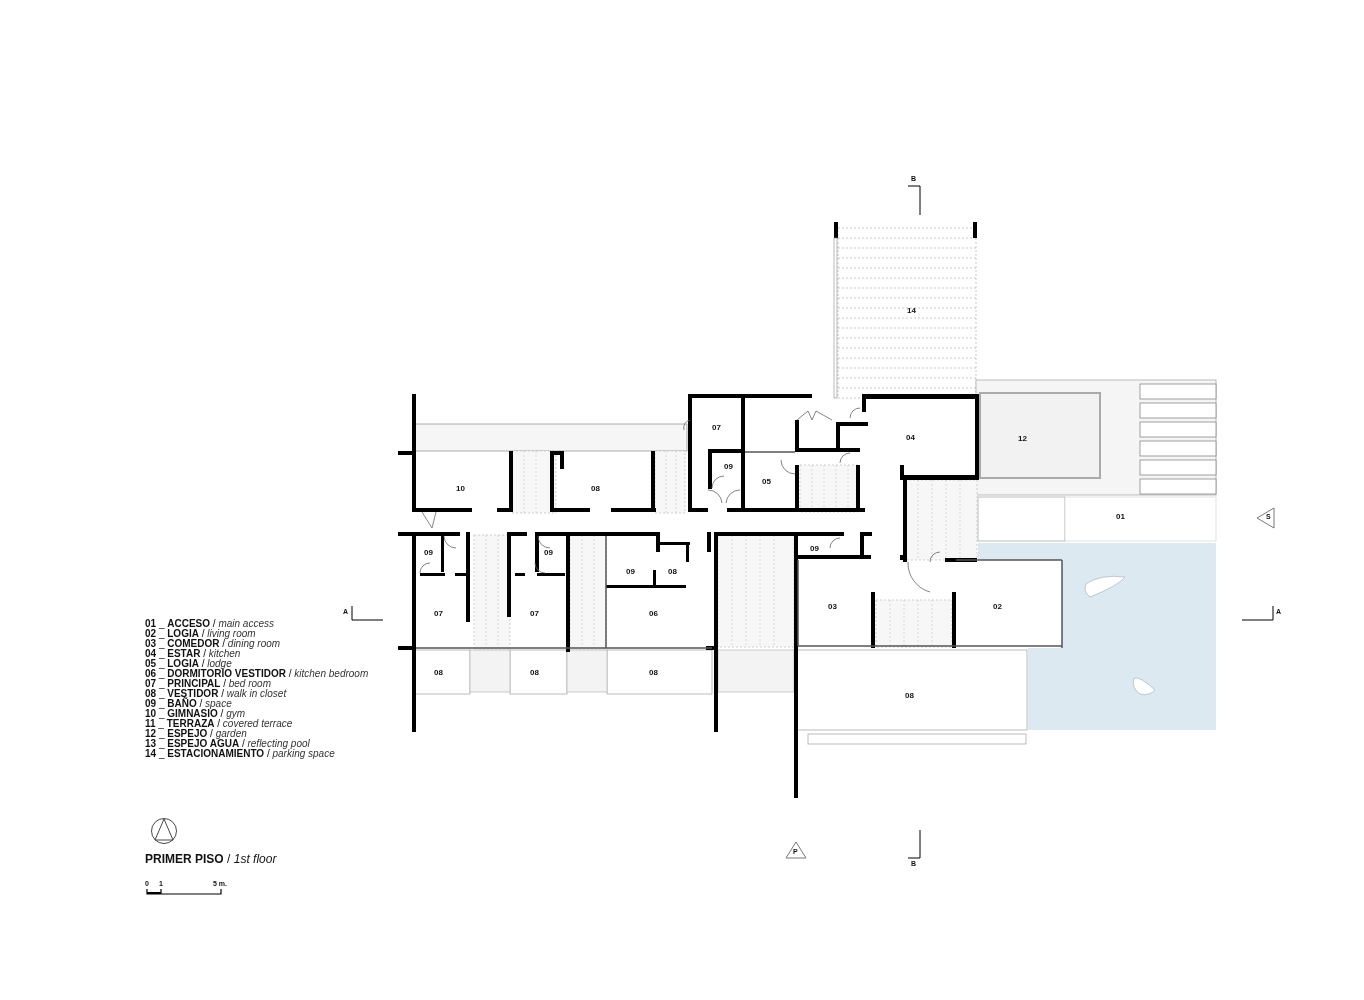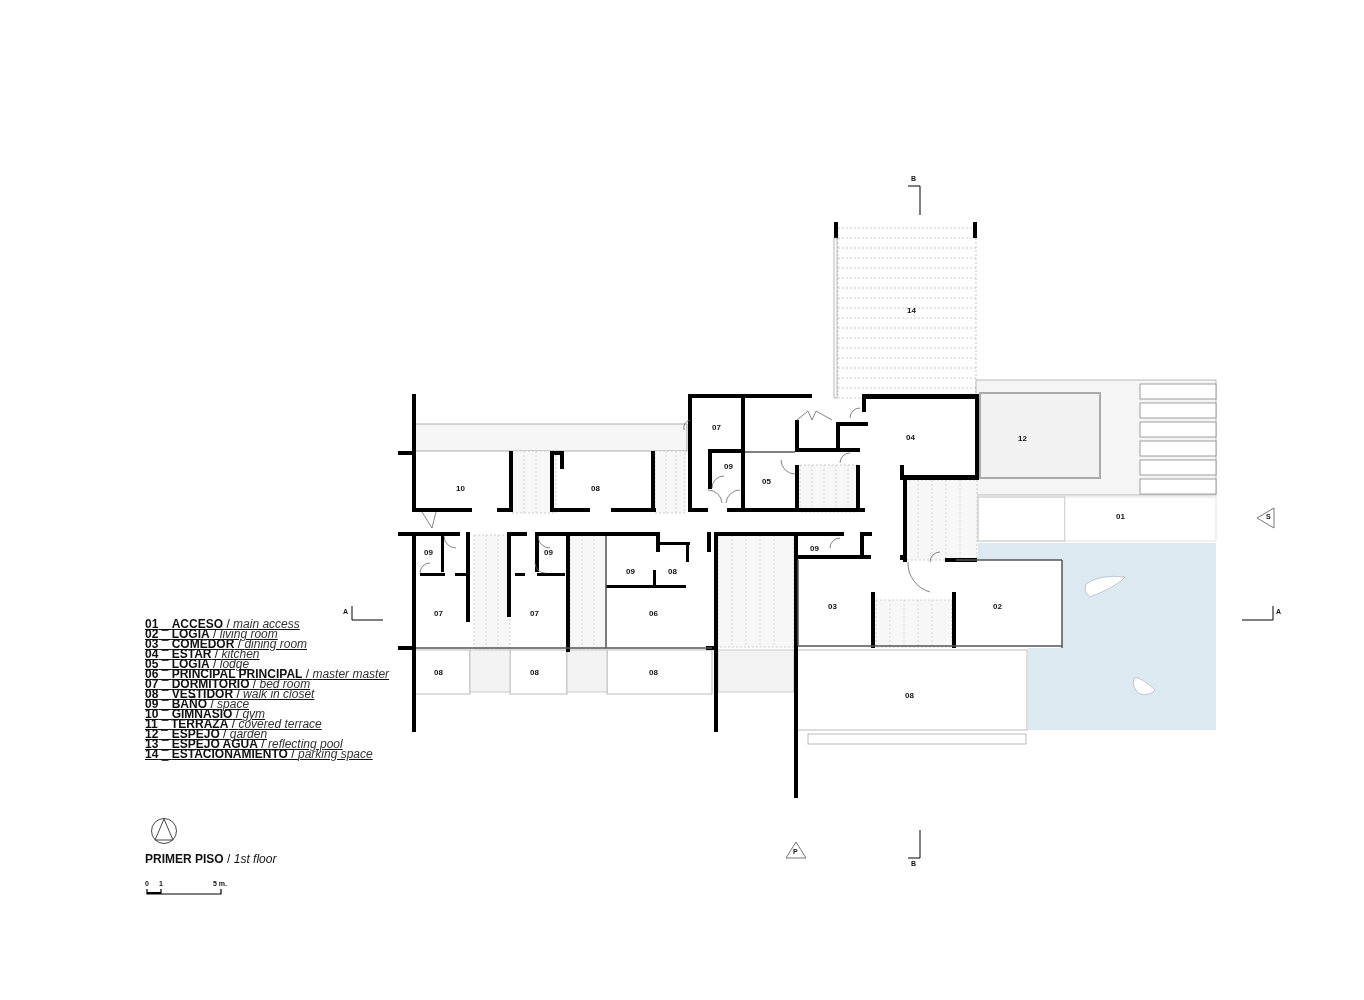--- a/index.html
+++ b/index.html
@@ -1,19 +1,19 @@
 <!DOCTYPE html>
 <html><head>
 <meta charset="utf-8">
 <style>
   html, body { margin:0; padding:0; background:#ffffff; }
   body { width:1364px; height:1000px; position:relative; overflow:hidden; font-family:"Liberation Sans", sans-serif; color:#111; }
   #plan { position:absolute; left:0; top:0; }
   .lbl { font-family:"Liberation Sans", sans-serif; font-size:8px; font-weight:bold; fill:#111; }
-  .legend { position:absolute; left:145px; top:619px; font-size:12px; line-height:10px;text-decoration:underline; }
+  .legend { position:absolute; left:145px; top:619px; font-size:10px; line-height:10px; }
   .legend .row { white-space:nowrap; }
   .legend .num, .legend .es { font-weight:bold; }
   .legend .en { font-style:italic; color:#333; }
   .title { position:absolute; left:145px; top:852px; font-size:12px; white-space:nowrap; }
   .title .es { font-weight:bold; }
   .title .en { font-style:italic; }
   .scale { position:absolute; left:145px; top:880px; width:90px; height:20px; font-size:7px; font-weight:bold; }
   .scale span { position:absolute; top:0; }
   .north { position:absolute; left:150px; top:817px; width:28px; height:28px; }
   .marker { position:absolute; font-size:7px; font-weight:bold; }
@@ -265,22 +265,22 @@
 <span class="marker" style="left:1276px;top:608px;">A</span>
 <span class="marker" style="left:1266px;top:513px;">S</span>
 <span class="marker" style="left:793px;top:848px;">P</span>
 
 <div class="legend">
   <div class="row"><span class="num">01</span> _ <span class="es">ACCESO</span> / <span class="en">main access</span></div>
   <div class="row"><span class="num">02</span> _ <span class="es">LOGIA</span> / <span class="en">living room</span></div>
   <div class="row"><span class="num">03</span> _ <span class="es">COMEDOR</span> / <span class="en">dining room</span></div>
   <div class="row"><span class="num">04</span> _ <span class="es">ESTAR</span> / <span class="en">kitchen</span></div>
   <div class="row"><span class="num">05</span> _ <span class="es">LOGIA</span> / <span class="en">lodge</span></div>
-  <div class="row"><span class="num">06</span> _ <span class="es">PRINCIPAL PRINCIPAL</span> / <span class="en">master master</span></div>
-  <div class="row"><span class="num">07</span> _ <span class="es">DORMITORIO</span> / <span class="en">bed room</span></div>
+  <div class="row"><span class="num">06</span> _ <span class="es">DORMITORIO VESTIDOR</span> / <span class="en">kitchen bedroom</span></div>
+  <div class="row"><span class="num">07</span> _ <span class="es">PRINCIPAL</span> / <span class="en">bed room</span></div>
   <div class="row"><span class="num">08</span> _ <span class="es">VESTIDOR</span> / <span class="en">walk in closet</span></div>
   <div class="row"><span class="num">09</span> _ <span class="es">BAÑO</span> / <span class="en">space</span></div>
   <div class="row"><span class="num">10</span> _ <span class="es">GIMNASIO</span> / <span class="en">gym</span></div>
   <div class="row"><span class="num">11</span> _ <span class="es">TERRAZA</span> / <span class="en">covered terrace</span></div>
   <div class="row"><span class="num">12</span> _ <span class="es">ESPEJO</span> / <span class="en">garden</span></div>
   <div class="row"><span class="num">13</span> _ <span class="es">ESPEJO AGUA</span> / <span class="en">reflecting pool</span></div>
   <div class="row"><span class="num">14</span> _ <span class="es">ESTACIONAMIENTO</span> / <span class="en">parking space</span></div>
 </div>
 
 <svg class="north" viewBox="0 0 28 28">

